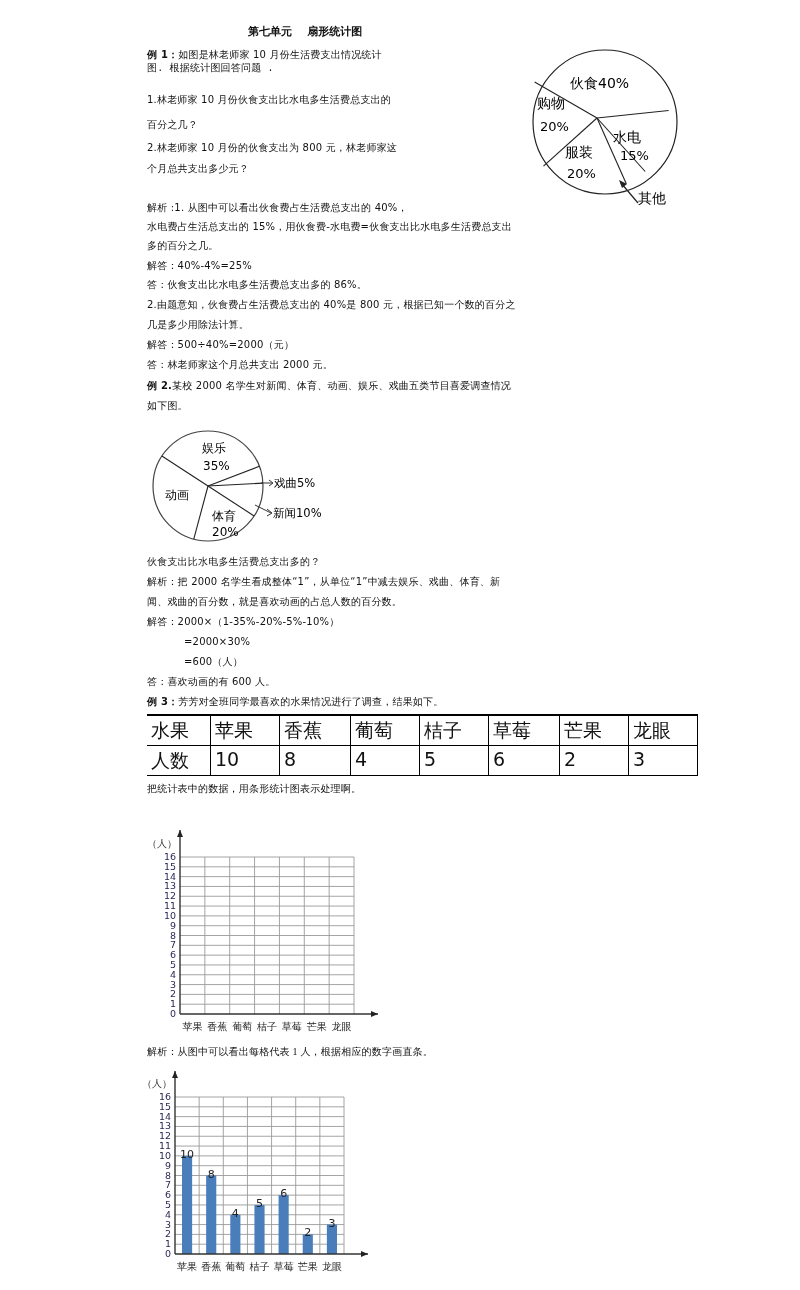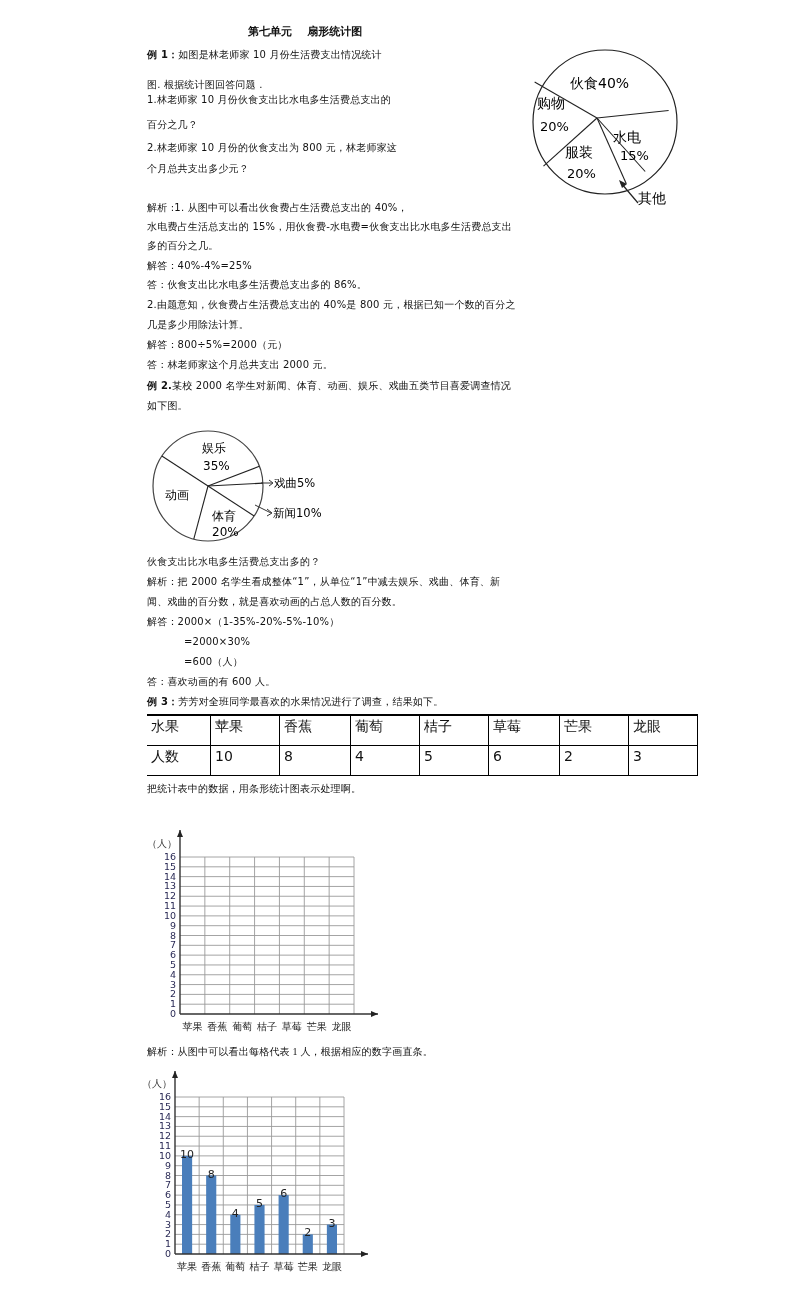--- a/index.html
+++ b/index.html
@@ -2,32 +2,32 @@
 <html><head>
 <meta charset="utf-8">
 <style>
   html, body { margin: 0; padding: 0; background: #ffffff; }
   body { width: 800px; height: 1290px; position: relative; overflow: hidden;
          font-family: "DejaVu Sans", sans-serif; color: #111; }
   .abs { position: absolute; }
   .line { position: absolute; left: 147px; font-size: 10px; line-height: 18px; white-space: nowrap; letter-spacing: 0.2px; }
   .b { font-weight: bold; }
   .title { position: absolute; left: 248px; top: 24px; font-size: 11px; font-weight: bold; font-family: "DejaVu Serif", serif; white-space: pre; }
-  table.fruit { position: absolute; left: 147px; top: 714px; border-collapse: collapse; font-size: 14px; }
+  table.fruit { position: absolute; left: 147px; top: 714px; border-collapse: collapse; font-size: 19px; }
   table.fruit td { border: 1px solid #000; vertical-align: top; padding: 2px 4px 0 4px; height: 27px; }
   table.fruit tr:first-child td { border-top: 2px solid #000; }
   svg text { font-family: "DejaVu Sans", sans-serif; }
 </style>
 </head>
 <body>
 
 <div class="title">第七单元    扇形统计图</div>
 
 <div class="line" style="top:46px;"><span class="b">例 1：</span><span>如图是林老师家 10 月份生活费支出情况统计</span></div>
-<div class="line" style="top:76px;">图. 根据统计图回答问题 .</div>
+<div class="line" style="top:60px;font-family:Liberation Mono, monospace;">图. 根据统计图回答问题 .</div>
 <div class="line" style="top:91px;">1.林老师家 10 月份伙食支出比水电多生活费总支出的</div>
 <div class="line" style="top:116px;">百分之几？</div>
 <div class="line" style="top:139px;">2.林老师家 10 月份的伙食支出为 800 元，林老师家这</div>
 <div class="line" style="top:160px;">个月总共支出多少元？</div>
 
 <svg class="abs" style="left:515px; top:30px;" width="180" height="180">
   <circle cx="90" cy="92" r="72" fill="#fff" stroke="#222" stroke-width="1.2"></circle>
   <g id="pie1-lines">
       <line x1="82" y1="88" x2="19.646170927520416" y2="52.00000000000001" stroke="#222" stroke-width="1.1"></line>
       <line x1="82" y1="88" x2="153.60557646651569" y2="80.47395064472894" stroke="#222" stroke-width="1.1"></line>
@@ -47,21 +47,21 @@
   <text x="123" y="173" font-size="14">其他</text>
 </svg>
 
 <div class="line" style="top:199px;">解析 :1. 从图中可以看出伙食费占生活费总支出的 40%，</div>
 <div class="line" style="top:218px;">水电费占生活总支出的 15%，用伙食费-水电费=伙食支出比水电多生活费总支出</div>
 <div class="line" style="top:237px;">多的百分之几。</div>
 <div class="line" style="top:257px;">解答：40%-4%=25%</div>
 <div class="line" style="top:276px;">答：伙食支出比水电多生活费总支出多的 86%。</div>
 <div class="line" style="top:296px;">2.由题意知，伙食费占生活费总支出的 40%是 800 元，根据已知一个数的百分之</div>
 <div class="line" style="top:316px;">几是多少用除法计算。</div>
-<div class="line" style="top:336px;">解答：800÷5%=2000（元）</div>
+<div class="line" style="top:336px;">解答：500÷40%=2000（元）</div>
 <div class="line" style="top:356px;">答：林老师家这个月总共支出 2000 元。</div>
 
 <div class="line" style="top:377px;"><span class="b">例 2.</span><span>某校 2000 名学生对新闻、体育、动画、娱乐、戏曲五类节目喜爱调查情况</span></div>
 <div class="line" style="top:397px;">如下图。</div>
 
 <svg class="abs" style="left:145px; top:425px;" width="200" height="125">
   <circle cx="63" cy="61" r="55" fill="#fff" stroke="#444" stroke-width="1.2"></circle>
   <g id="pie2-lines">
       <line x1="63" y1="61" x2="16.87311876300167" y2="31.044853074173517" stroke="#222" stroke-width="1.1"></line>
       <line x1="63" y1="61" x2="114.3469234573461" y2="41.289762775008484" stroke="#222" stroke-width="1.1"></line>

